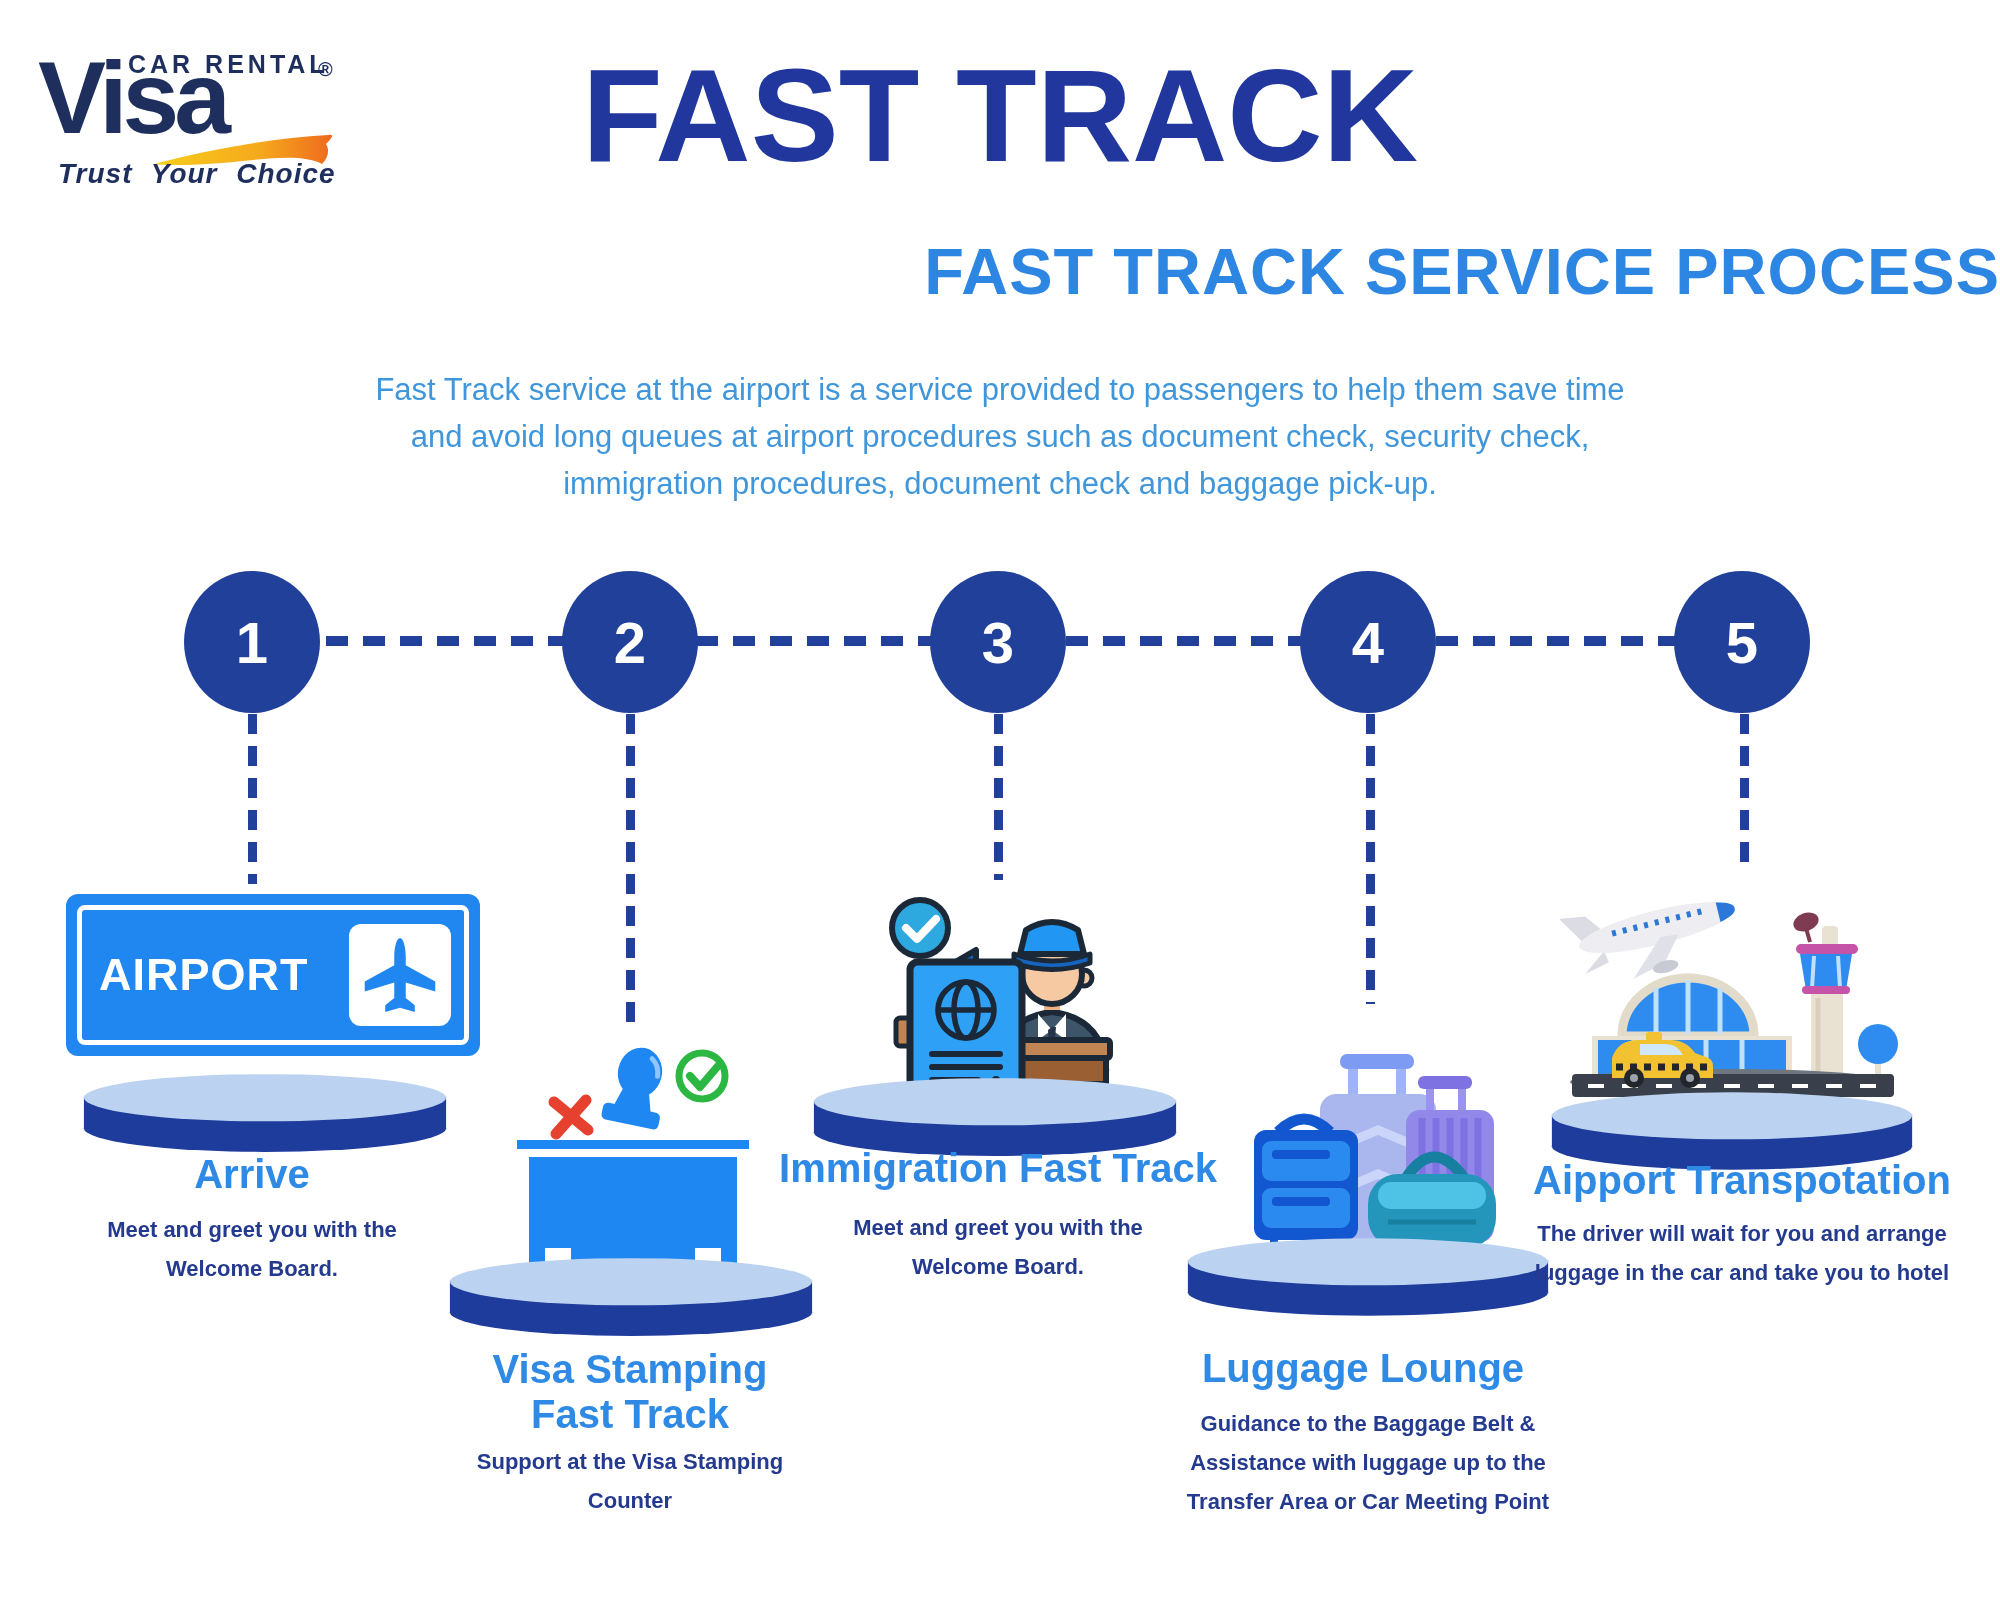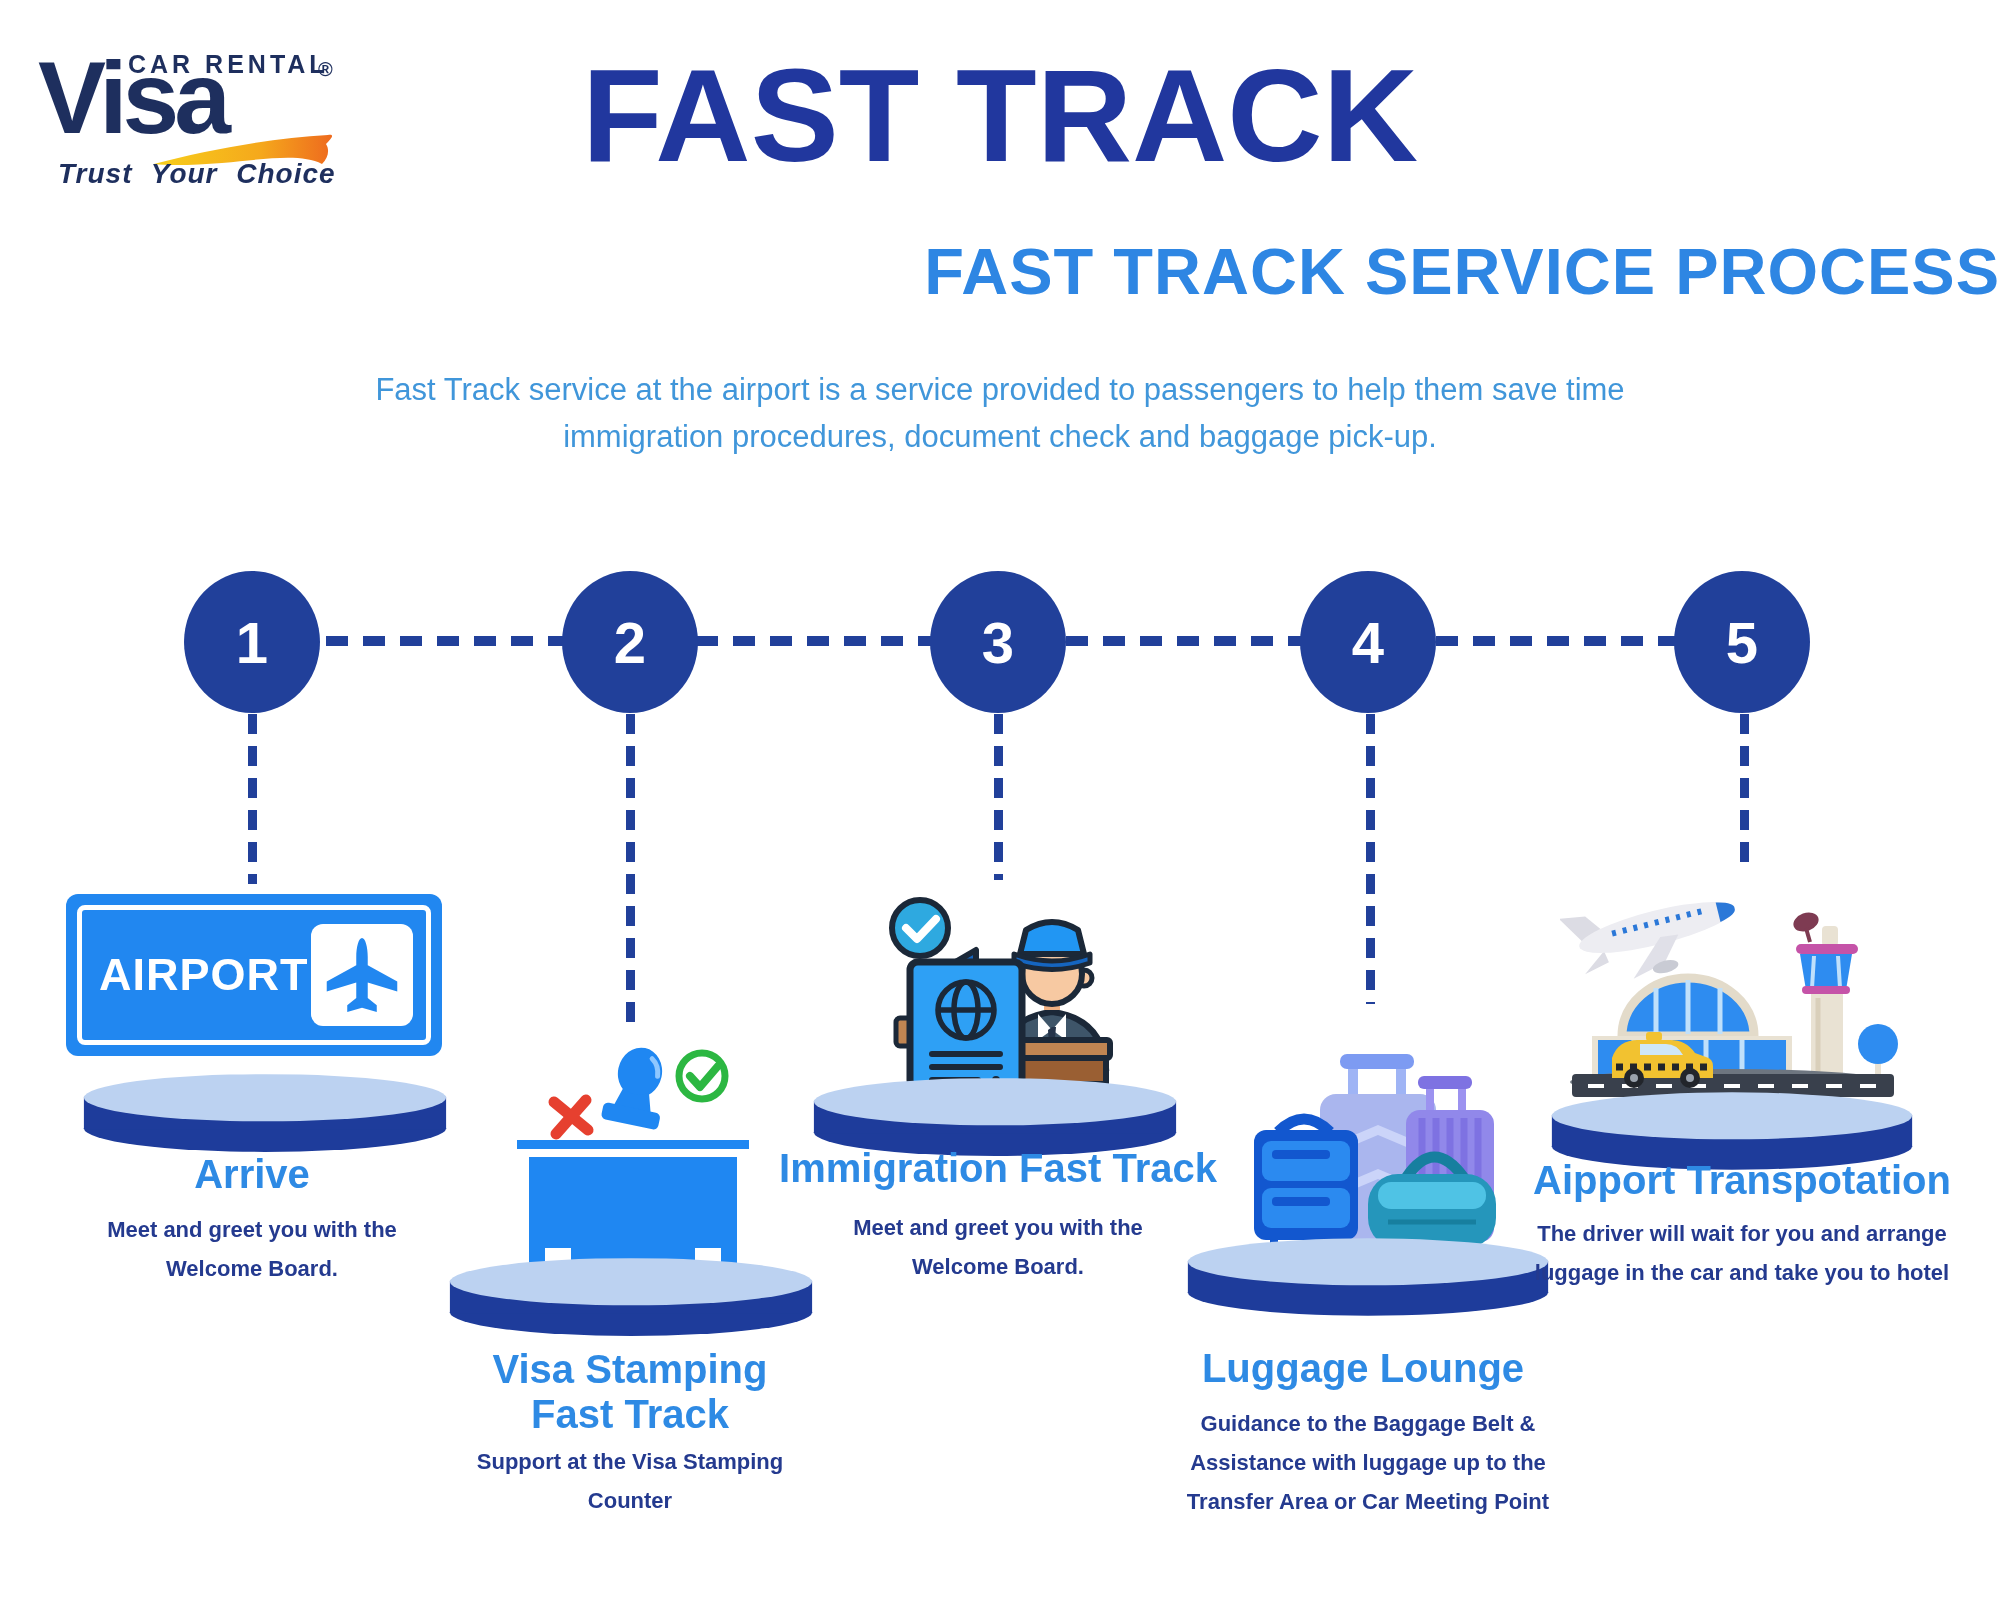--- a/index.html
+++ b/index.html
@@ -36,21 +36,21 @@
     z-index:2; display:flex; align-items:center; justify-content:center; }
   .circle span { color:#ffffff; font-size:58px; font-weight:bold; }
 
   
   .step-title { text-align:center; font-size:40px; font-weight:bold;
     color:#2E8AE4; line-height:45px; z-index:3; }
   .step-desc { text-align:center; font-size:22px; font-weight:bold;
     color:#243A8F; line-height:39px; z-index:3; }
 
   
-  .sign { left:66px; top:894px; width:376px; height:162px; background:#2187F0;
+  .sign { left:66px; top:894px; width:414px; height:162px; background:#2187F0;
     border-radius:12px; padding:11px; box-sizing:border-box; }
   .sign-inner { width:100%; height:100%; border:5px solid #ffffff; border-radius:8px;
     display:flex; align-items:center; justify-content:space-between;
     padding:0 13px 0 17px; box-sizing:border-box; }
   .sign-label { color:#ffffff; font-weight:bold; font-size:45px; letter-spacing:1px; }
   .plane-box { width:102px; height:102px; background:#ffffff; border-radius:12px;
     display:flex; align-items:center; justify-content:center; flex:0 0 auto; }
 </style>
 </head>
 <body>
@@ -67,20 +67,21 @@
     </linearGradient>
   </defs>
   <path d="M2,30 C55,16 120,4 176,1 C183,0 180,4 174,10 C178,16 176,24 170,30 C150,20 120,24 70,29 C45,31 18,32 2,30 Z" fill="url(#swg)"></path>
 </svg>
 <div class="abs logo-tagline">Trust Your Choice</div>
 
 <div class="abs main-title">FAST TRACK</div>
 <div class="abs sub-title">FAST TRACK SERVICE PROCESS</div>
 <div class="abs intro">
   <div>Fast Track service at the airport is a service provided to passengers to help them save time</div>
+  <div>and avoid long queues at airport procedures such as document check, security check,</div>
   <div>immigration procedures, document check and baggage pick-up.</div>
 </div>
 
 <div class="abs hline"></div>
 
 <div class="abs circle" style="left:184px; top:571px;">
     <span>1</span>
   </div>
 <div class="abs circle" style="left:562px; top:571px;">
     <span>2</span>

